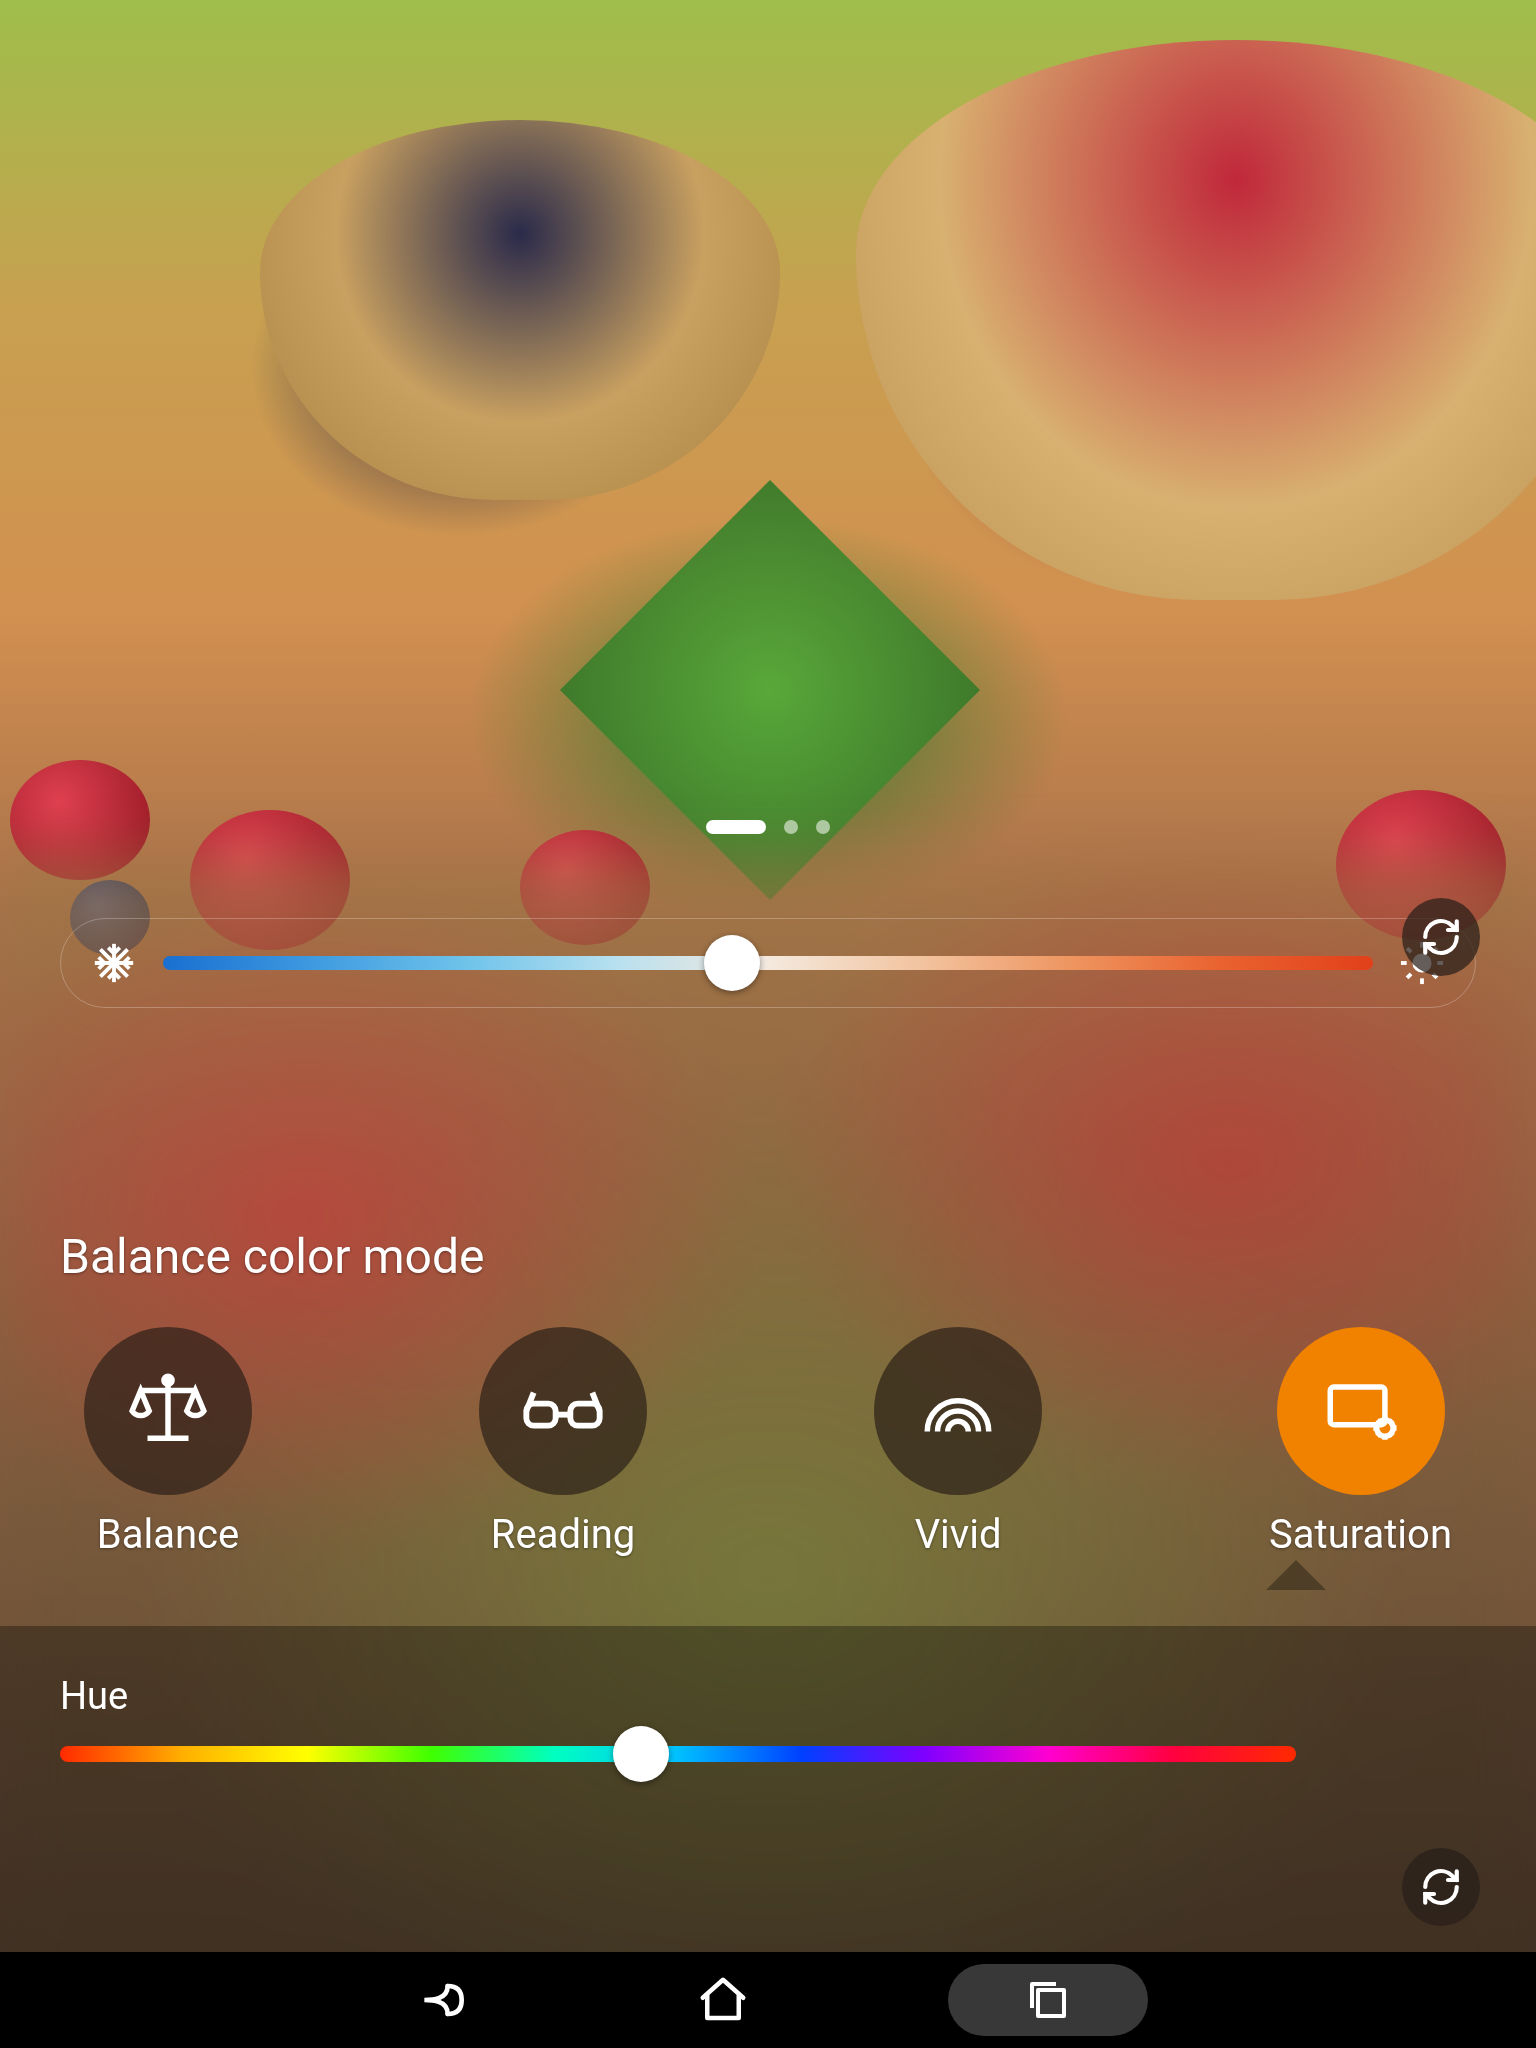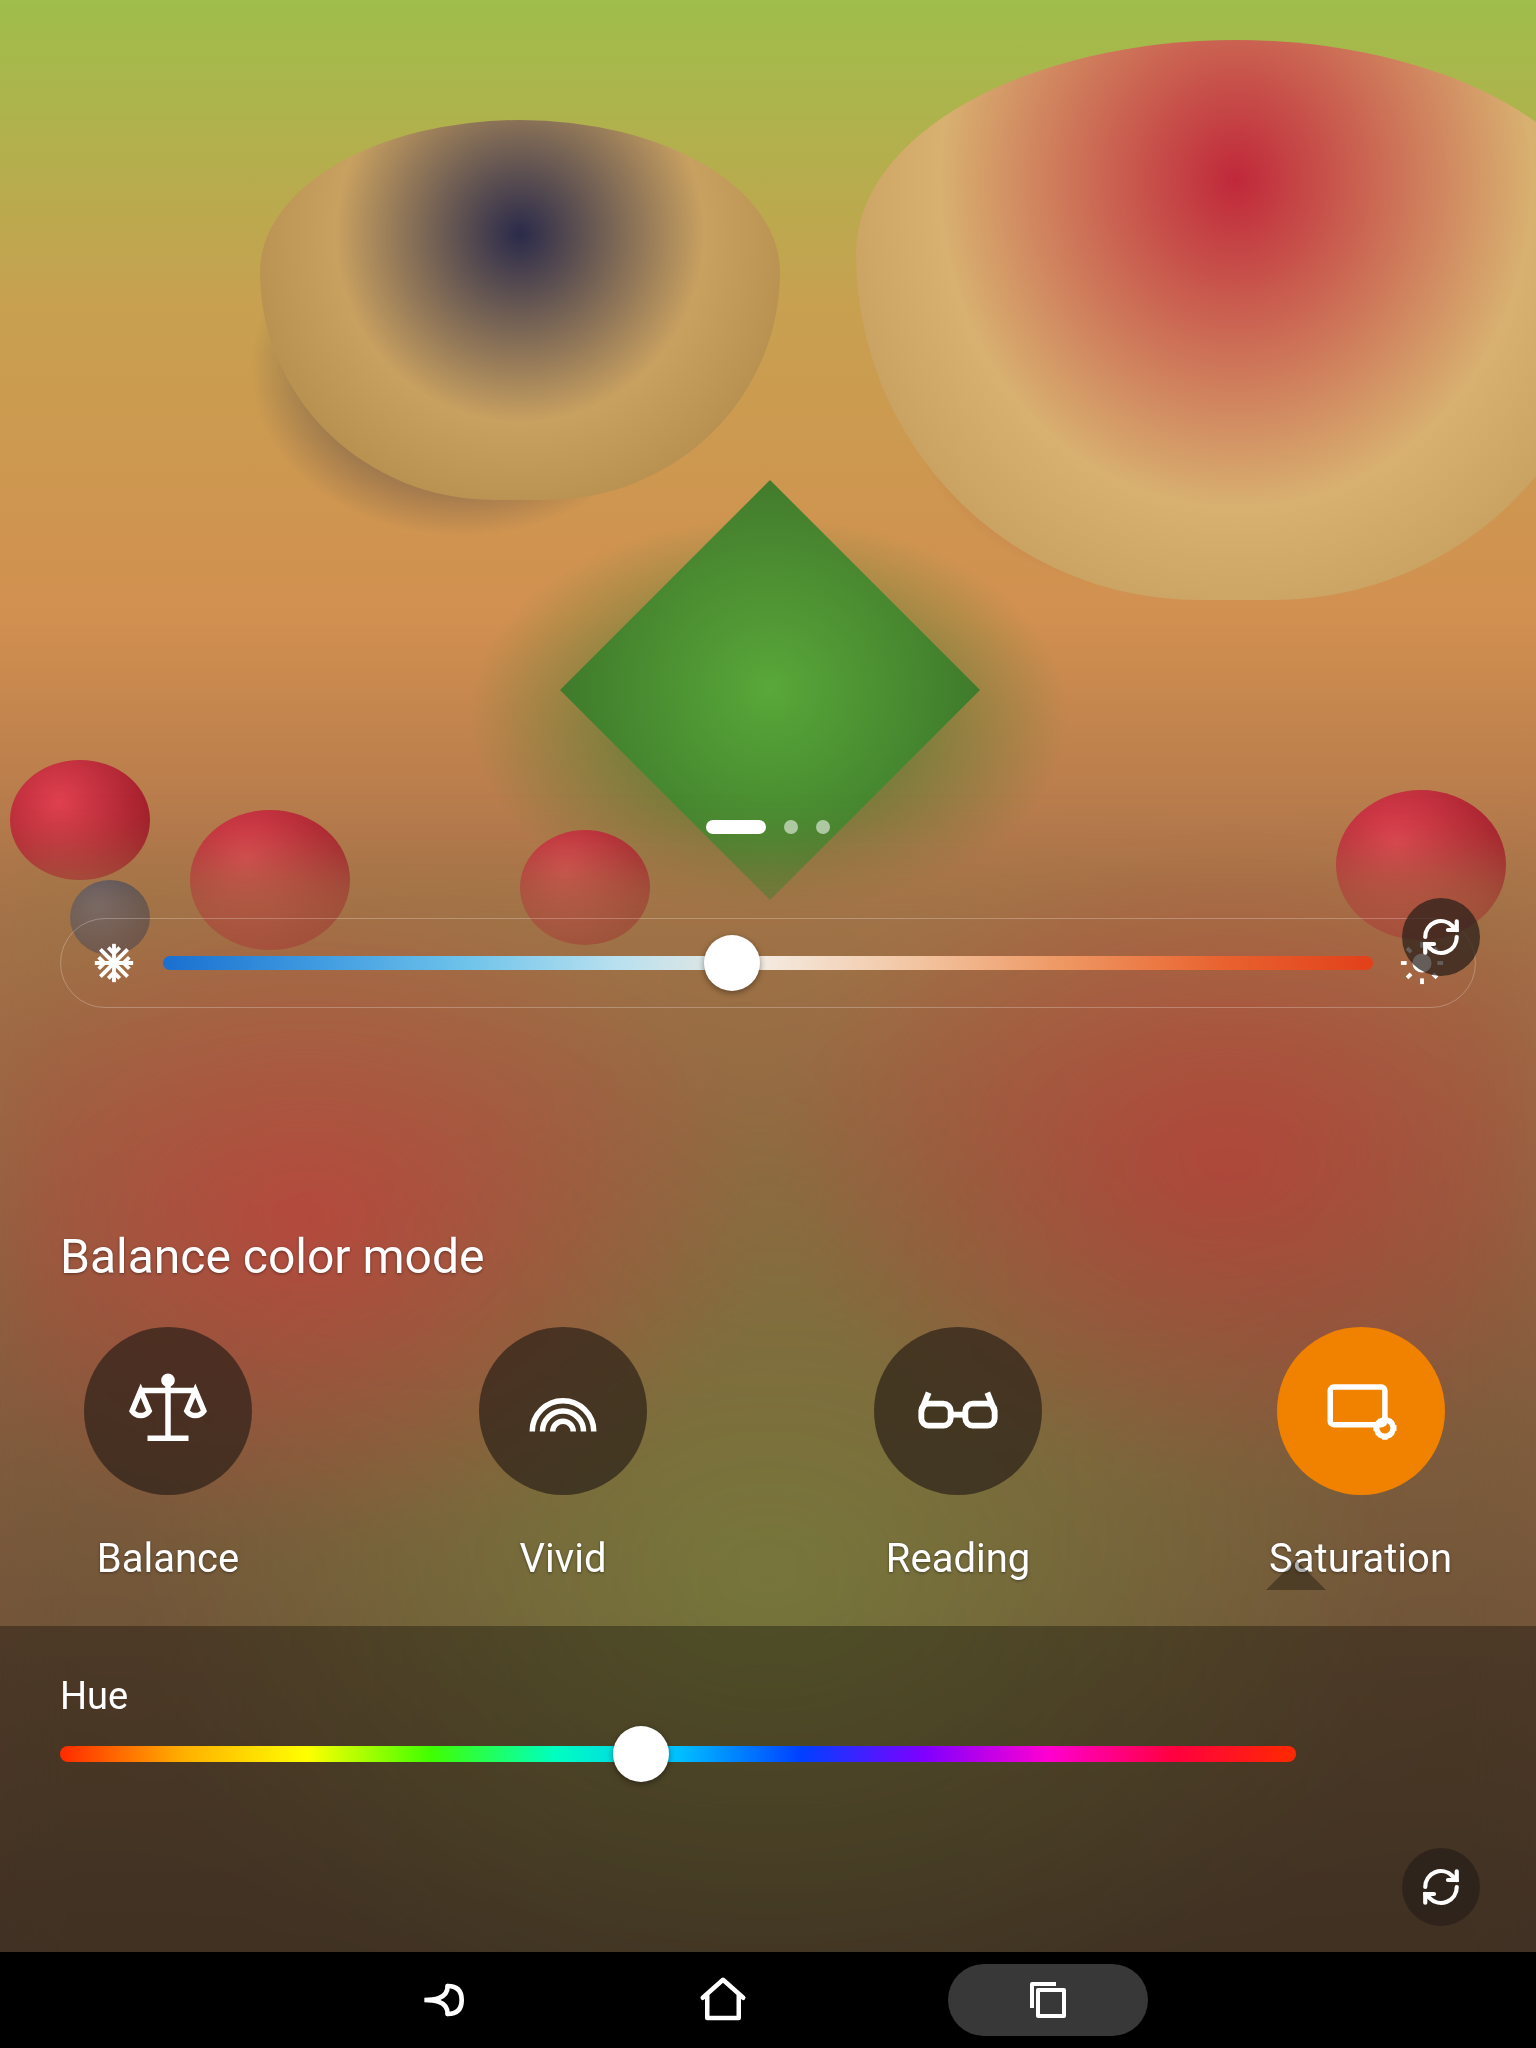--- a/index.html
+++ b/index.html
@@ -129,21 +129,21 @@
 .thumb {
   position:absolute; top:50%; transform:translate(-50%,-50%);
   width:56px; height:56px; border-radius:50%;
   background:#fff;
   box-shadow:0 2px 6px rgba(0,0,0,.4);
   cursor:pointer;
 }
 
 
 .modes { display:flex; justify-content:space-between; padding: 0 24px; }
-.mode-item { display:flex; flex-direction:column; align-items:center; gap:40px; cursor:pointer; }
+.mode-item { display:flex; flex-direction:column; align-items:center; gap:16px; cursor:pointer; }
 .mode-circle {
   width:168px; height:168px; border-radius:50%;
   background: rgba(40,30,22,.68);
   display:flex; align-items:center; justify-content:center;
 }
 .mode-circle.active { background:#f08200; }
 .mode-label { font-size:40px; text-shadow:0 1px 3px rgba(0,0,0,.4); }
 
 
 .arrow-up {
@@ -258,43 +258,43 @@
             <circle cx="12" cy="3" r="1.2" fill="#fff"></circle>
           </svg>
         </span>
       </div>
       <div class="mode-label">Balance</div>
     </div>
 
     <div class="mode-item">
       <div class="mode-circle">
         <span>
-          <svg width="82" height="82" viewBox="0 0 24 24" fill="none" stroke="#fff" stroke-width="1.6">
-            <path d="M3 18a9 9 0 0 1 18 0"></path>
-              <path d="M6 18a6 6 0 0 1 12 0"></path>
-              <path d="M9 18a3 3 0 0 1 6 0"></path>
-          </svg>
-        </span>
-      </div>
-      <div class="mode-label">Vivid</div>
-    </div>
-
-    <div class="mode-item">
-      <div class="mode-circle">
-        <span>
           <svg width="88" height="88" viewBox="0 0 24 24" fill="none" stroke="#fff" stroke-width="1.6">
             <rect x="2" y="10" width="8" height="6" rx="2"></rect>
               <rect x="14" y="10" width="8" height="6" rx="2"></rect>
             <path d="M10 13h4"></path>
               <path d="M2 12l2-5"></path>
               <path d="M22 12l-2-5"></path>
           </svg>
         </span>
       </div>
       <div class="mode-label">Reading</div>
+    </div>
+
+    <div class="mode-item">
+      <div class="mode-circle">
+        <span>
+          <svg width="82" height="82" viewBox="0 0 24 24" fill="none" stroke="#fff" stroke-width="1.6">
+            <path d="M3 18a9 9 0 0 1 18 0"></path>
+              <path d="M6 18a6 6 0 0 1 12 0"></path>
+              <path d="M9 18a3 3 0 0 1 6 0"></path>
+          </svg>
+        </span>
+      </div>
+      <div class="mode-label">Vivid</div>
     </div>
 
     <div class="mode-item">
       <div class="mode-circle active">
         <span>
           <svg width="82" height="82" viewBox="0 0 24 24" fill="none" stroke="#fff" stroke-width="1.6">
             <rect x="3" y="5" width="16" height="11" rx="1"></rect>
             <circle cx="19" cy="17" r="2.4"></circle>
             <path d="M19 13.6v1.2M19 19.2v1.2M22.4 17h-1.2M16.8 17h-1.2M21.3 14.7l-.85.85M17.55 18.45l-.85.85M21.3 19.3l-.85-.85M17.55 15.55l-.85-.85"></path>
           </svg>

